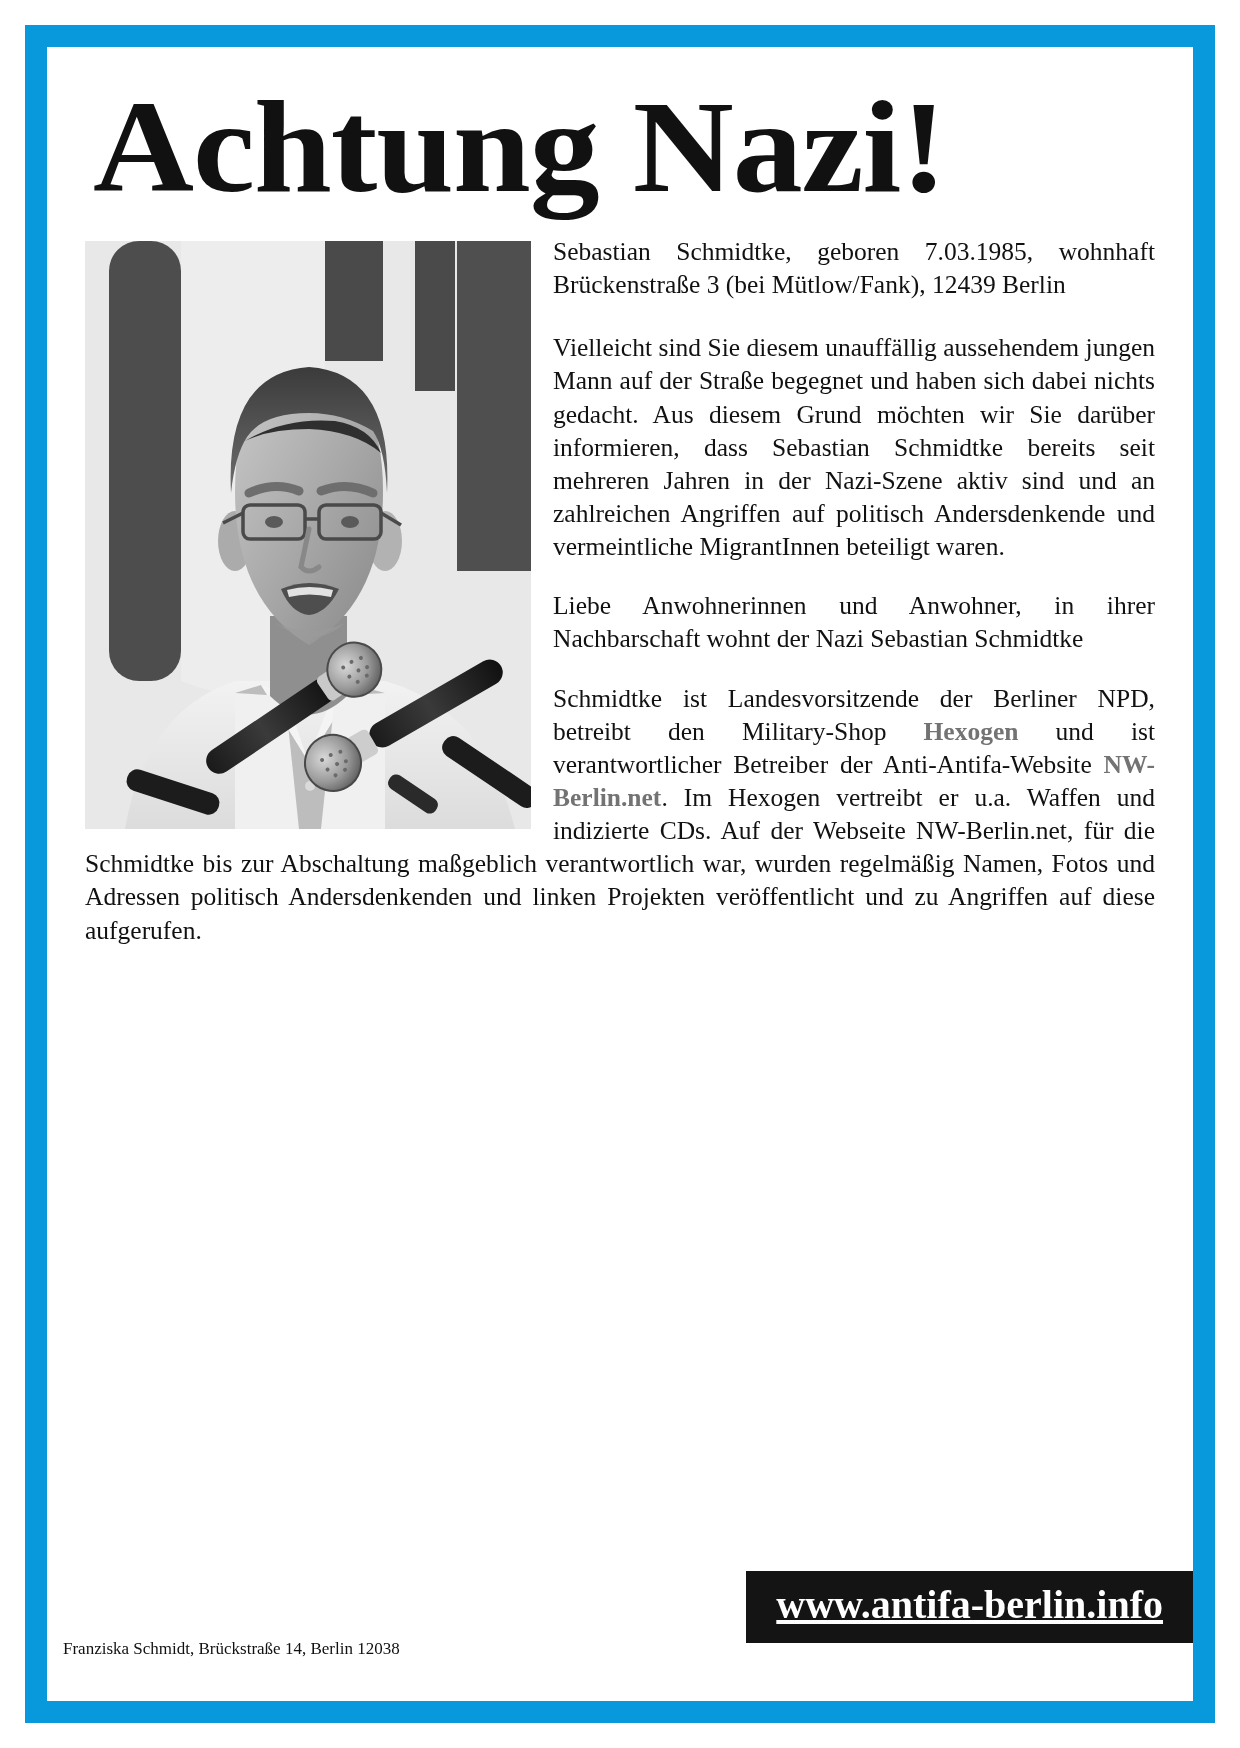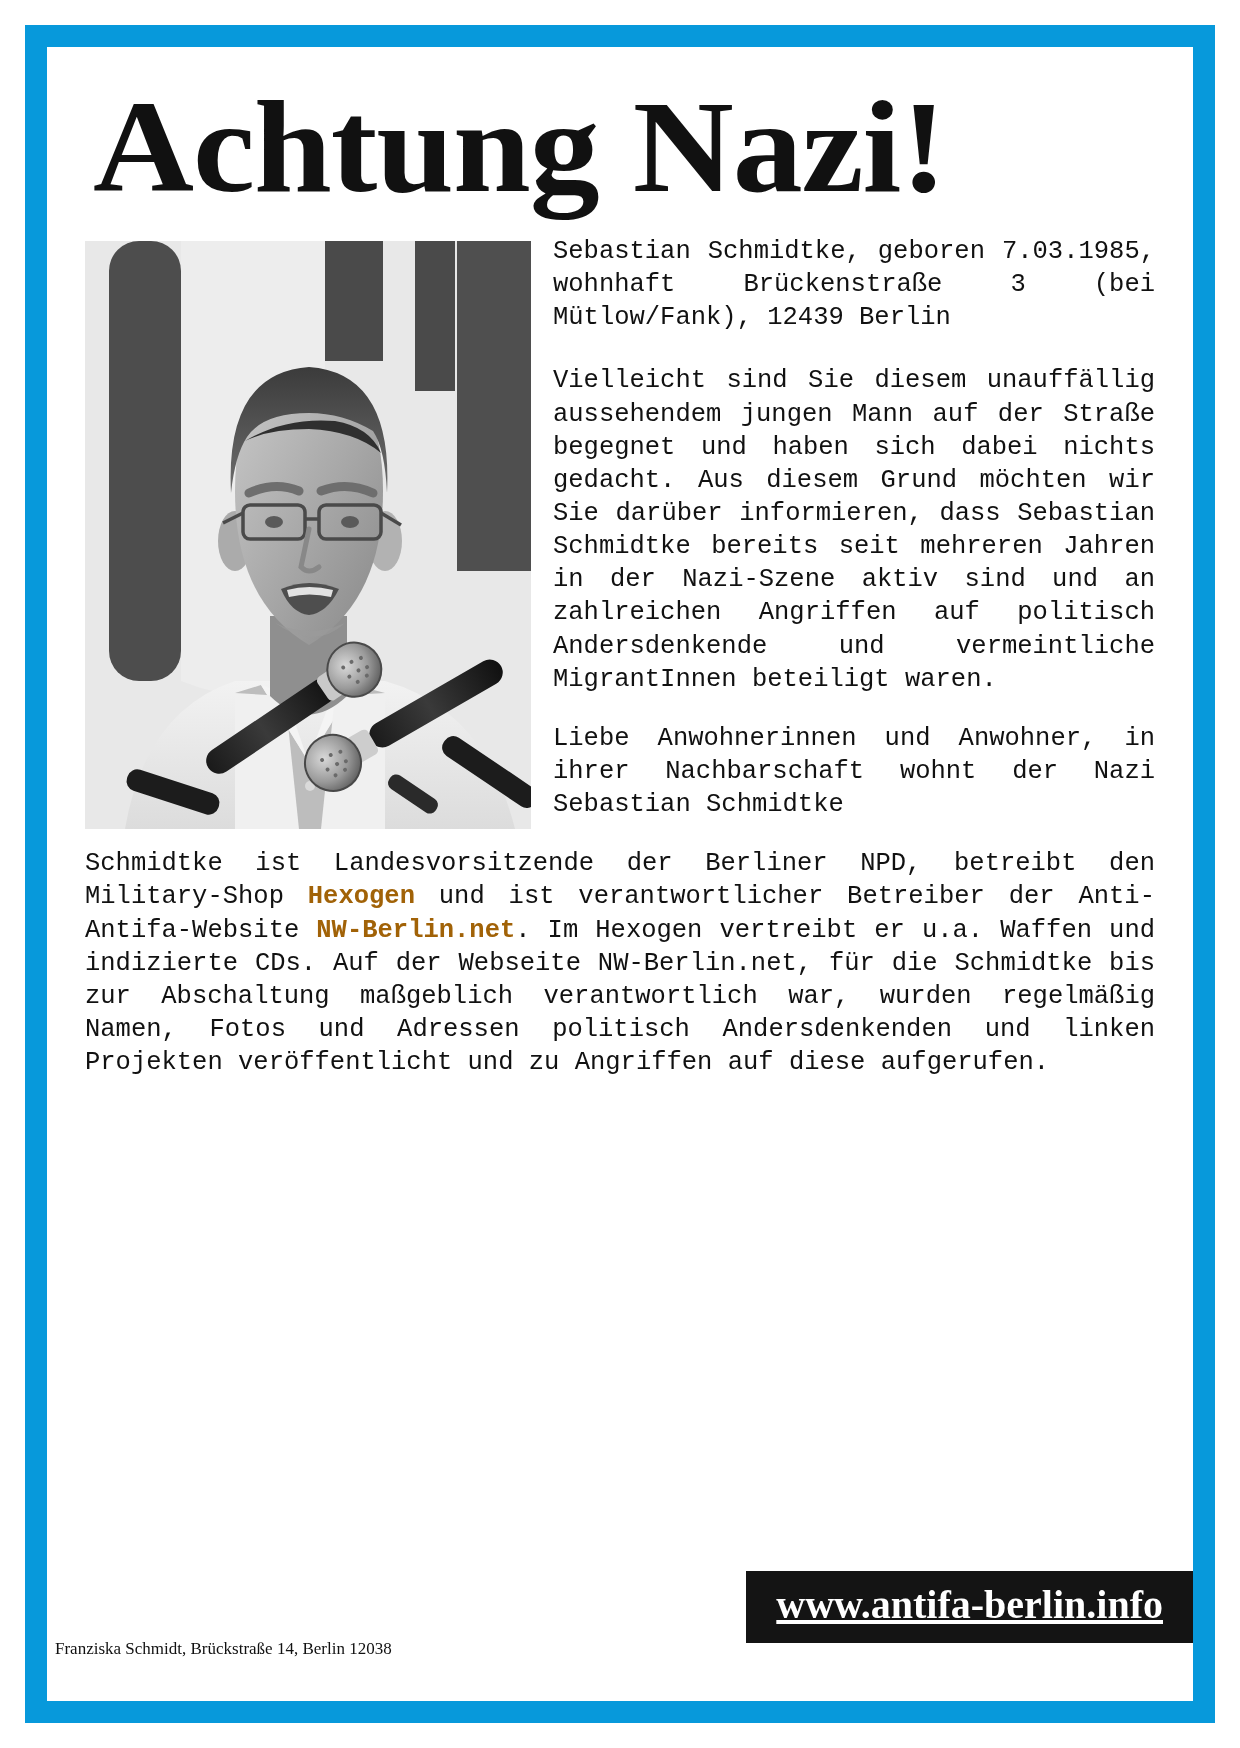--- a/index.html
+++ b/index.html
@@ -57,38 +57,38 @@
 
   
   .article {
     margin-top: 22px;
     font-size: 25.5px;
     line-height: 1.30;
     color: #111111;
     text-align: justify;
     hyphens: none;
   }
-  .article p { margin: 0 0 26px 0; font-family: Liberation Mono, monospace; }
+  .article p { margin: 0 0 26px 0; }
 
   
   .photo {
     float: left;
     width: 446px;
     height: 588px;
     margin: 6px 22px 6px 0;
     background: #cfcfcf;
     overflow: hidden;
     position: relative;
   }
   .photo svg { display: block; width: 100%; height: 100%; }
 
   .lead { margin-bottom: 30px !important; }
 
   .blue-word {
-    color: #a16207;
+    color: #737373;
     font-weight: bold;
   }
 
   
   .bottom {
     position: absolute;
     left: 0;
     right: 0;
     bottom: 0;
     height: 215px;
@@ -107,21 +107,21 @@
     font-size: 40px;
     line-height: 1;
     letter-spacing: 0px;
     transform: scaleX(1.0);
     display: block;
     white-space: nowrap;
     text-decoration: underline;
   }
   .imprint {
     position: absolute;
-    left: 8px;
+    left: 16px;
     bottom: 42px;
     font-family: "Liberation Serif", "DejaVu Serif", serif;
     font-size: 17px;
     color: #111111;
     white-space: nowrap;
   }
 </style>
 </head>
 <body>
 

